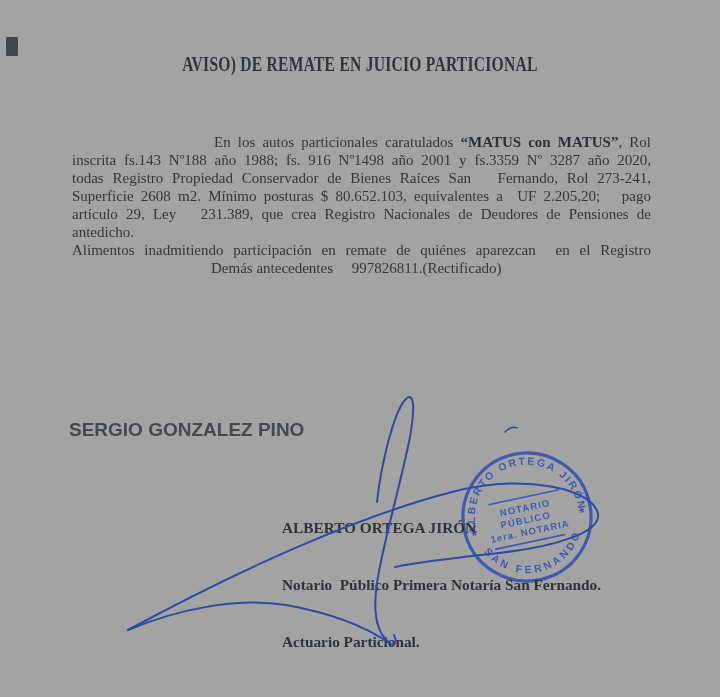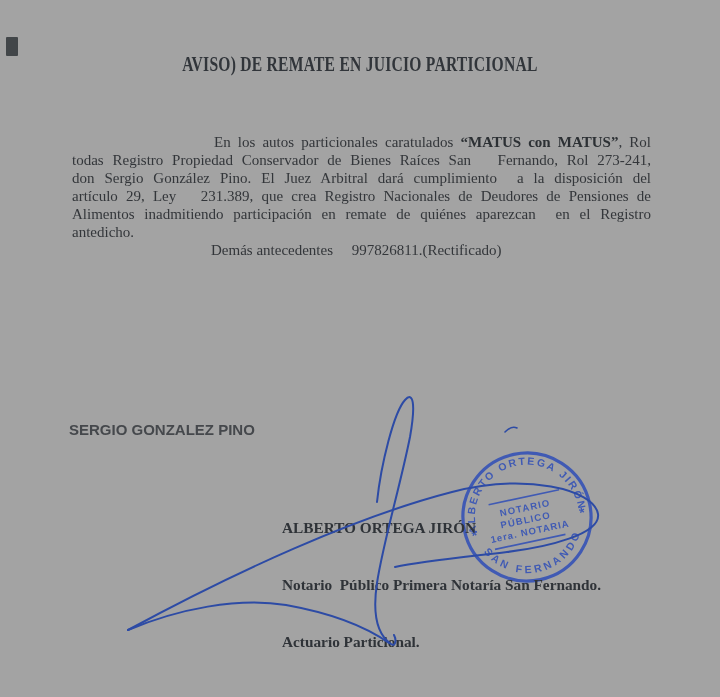--- a/index.html
+++ b/index.html
@@ -25,21 +25,21 @@
     font-size:15px;line-height:18px;color:#33363a;
   }
   .bline{text-align:justify;text-align-last:justify;}
   .bline.nj{text-align:left;text-align-last:left;}
   .bline .b{font-weight:bold;color:#2c3034;}
 
   
   #signer-block{
     position:absolute;left:69px;top:421px;z-index:2;
     font-family:"Liberation Sans","DejaVu Sans",sans-serif;
-    font-weight:bold;font-size:15px;line-height:18.5px;color:#45484c;
+    font-weight:bold;font-size:19px;line-height:18.5px;color:#45484c;
   }
   #notary-block{
     position:absolute;left:282px;top:480px;z-index:3;
     font-weight:bold;font-size:15.3px;line-height:19px;color:#2f3338;white-space:pre;
   }
 
   
   #stamp-svg{position:absolute;left:0;top:0;z-index:1;pointer-events:none;}
   #sig-svg{position:absolute;left:0;top:0;z-index:4;pointer-events:none;}
   #stamp-svg text{font-family:"Liberation Sans","DejaVu Sans",sans-serif;font-weight:bold;}
@@ -50,25 +50,26 @@
 <div id="page">
 
   <div id="scan-mark"></div>
 
   <div id="title-wrap">
     <span>AVISO) DE REMATE EN JUICIO PARTICIONAL</span>
   </div>
 
   <div id="body-par">
       <div class="bline" style="padding-left: 142px;"><span>En los autos particionales caratulados </span><span class="b">“MATUS con MATUS”</span><span>, Rol</span></div>
+      <div class="bline"><span>inscrita fs.143 Nº188 año 1988; fs. 916 Nº1498 año 2001 y fs.3359 Nº 3287 año 2020,</span></div>
       <div class="bline"><span>todas Registro Propiedad Conservador de Bienes Raíces San&nbsp;&nbsp; Fernando, Rol 273-241,</span></div>
-      <div class="bline"><span>don Sergio González Pino. El Juez Arbitral dará cumplimiento&nbsp; a la disposición del</span></div>
+      <div class="bline"><span>Superficie 2608 m2. Mínimo posturas $ 80.652.103, equivalentes a&nbsp; UF 2.205,20;&nbsp;&nbsp; pago</span></div>
       <div class="bline"><span>artículo 29, Ley&nbsp;&nbsp; 231.389, que crea Registro Nacionales de Deudores de Pensiones de</span></div>
+      <div class="bline nj"><span>antedicho.</span></div>
       <div class="bline"><span>Alimentos inadmitiendo participación en remate de quiénes aparezcan&nbsp; en el Registro</span></div>
-      <div class="bline nj"><span>antedicho.</span></div>
       <div class="bline nj" style="padding-left: 139px;"><span>Demás antecedentes&nbsp;&nbsp;&nbsp;&nbsp; 997826811.(Rectificado)</span></div>
     </div>
 
   <div id="signer-block">
     <div>SERGIO GONZALEZ PINO</div>
   </div>
 
   <svg id="stamp-svg" width="720" height="697" viewBox="0 0 720 697">
     <g stroke="#3b57b5" fill="#3b57b5" transform="rotate(-12 527 517)" opacity="0.95">
       <circle cx="527" cy="517" r="64" fill="none" stroke-width="3.2"></circle>

